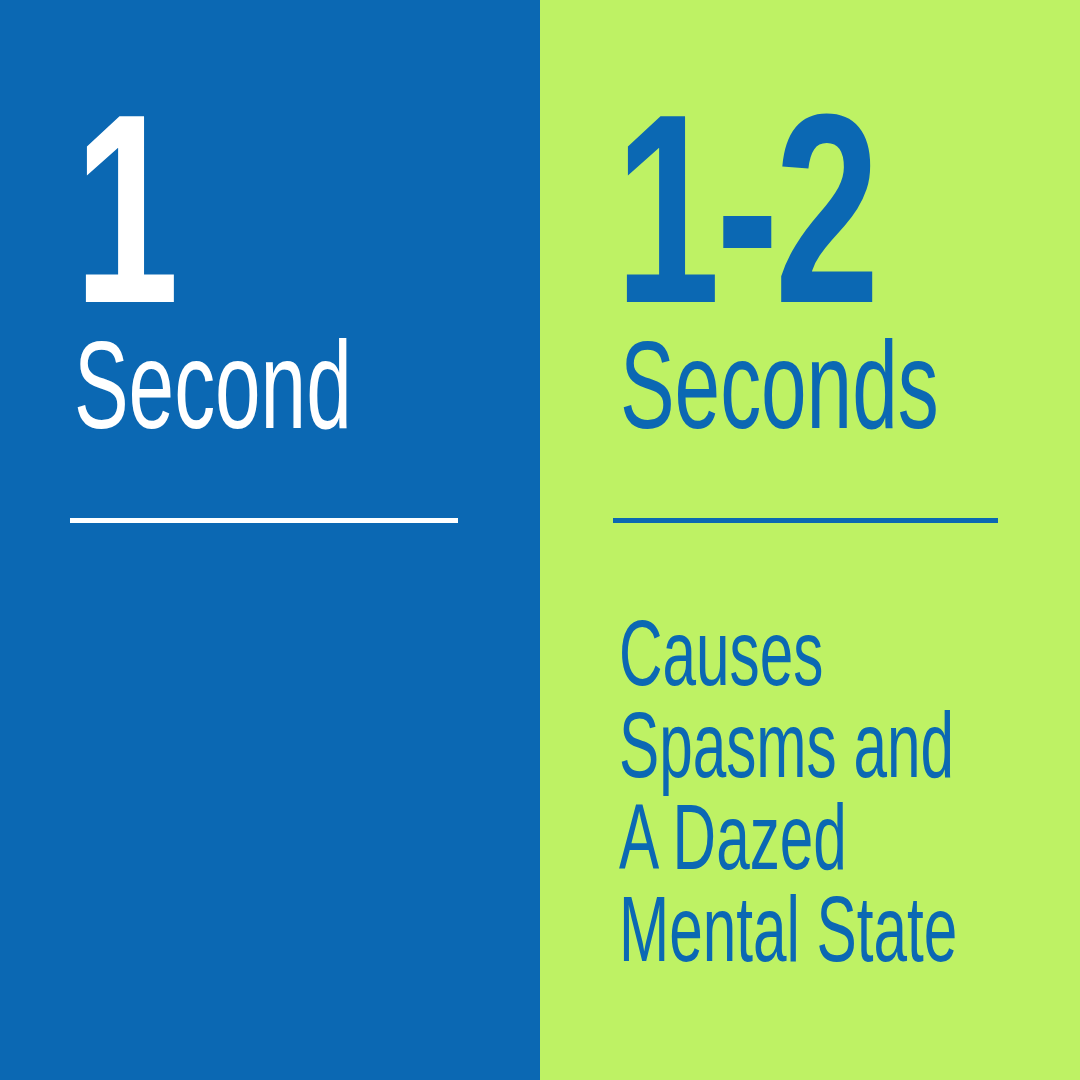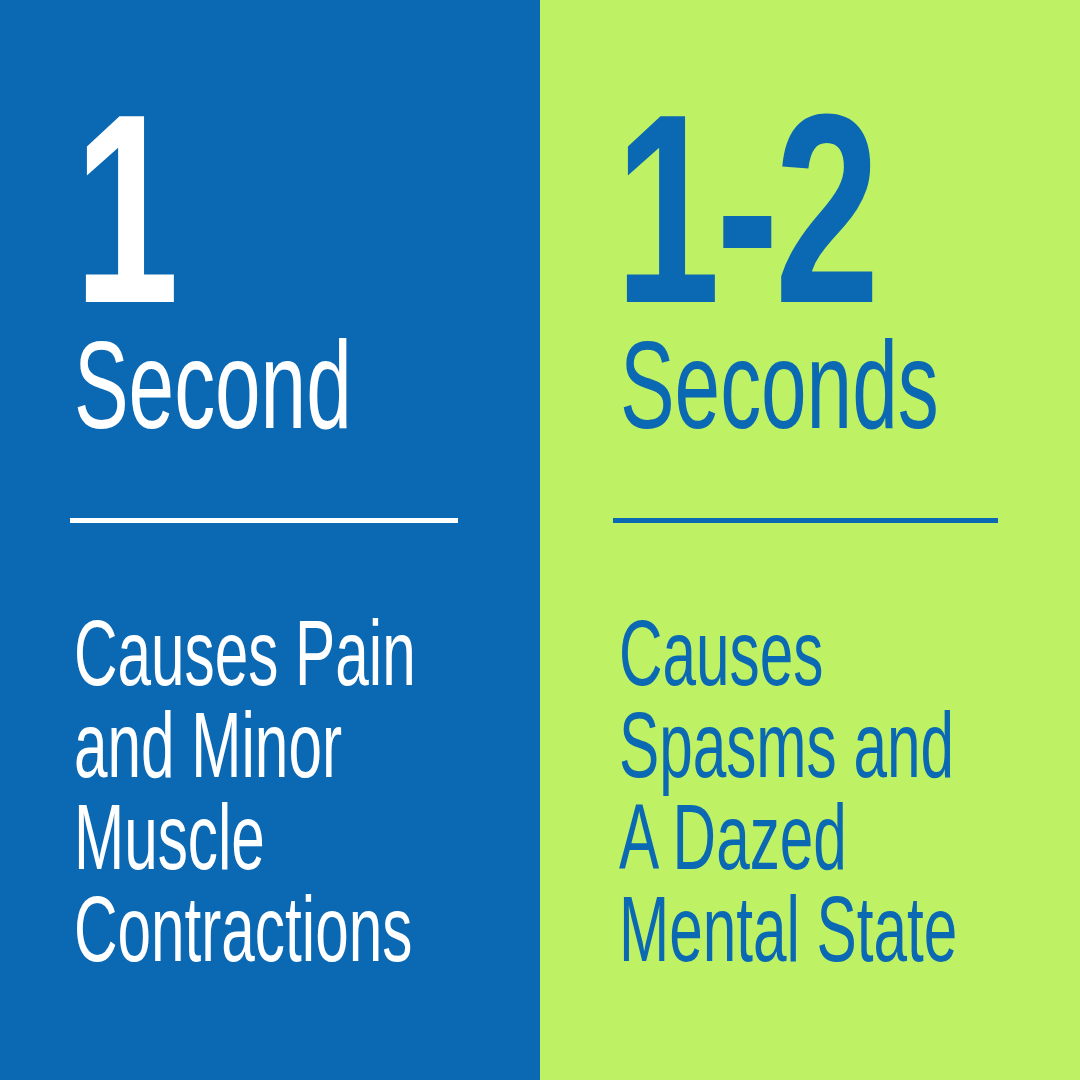--- a/index.html
+++ b/index.html
@@ -93,26 +93,20 @@
 <div id="canvas">
 
   <div class="panel panel-left">
 
     <div class="numeral">1</div>
 
     <div class="unit">Second</div>
 
     <div class="rule"></div>
 
-    <div class="body-block">
-      <span class="body-line">Causes Pain</span>
-      <span class="body-line">and Minor</span>
-      <span class="body-line">Muscle</span>
-      <span class="body-line">Contractions</span>
-    </div>
 
   </div>
 
   <div class="panel panel-right">
 
     <div class="numeral">1-2</div>
 
     <div class="unit">Seconds</div>
 
     <div class="rule"></div>

